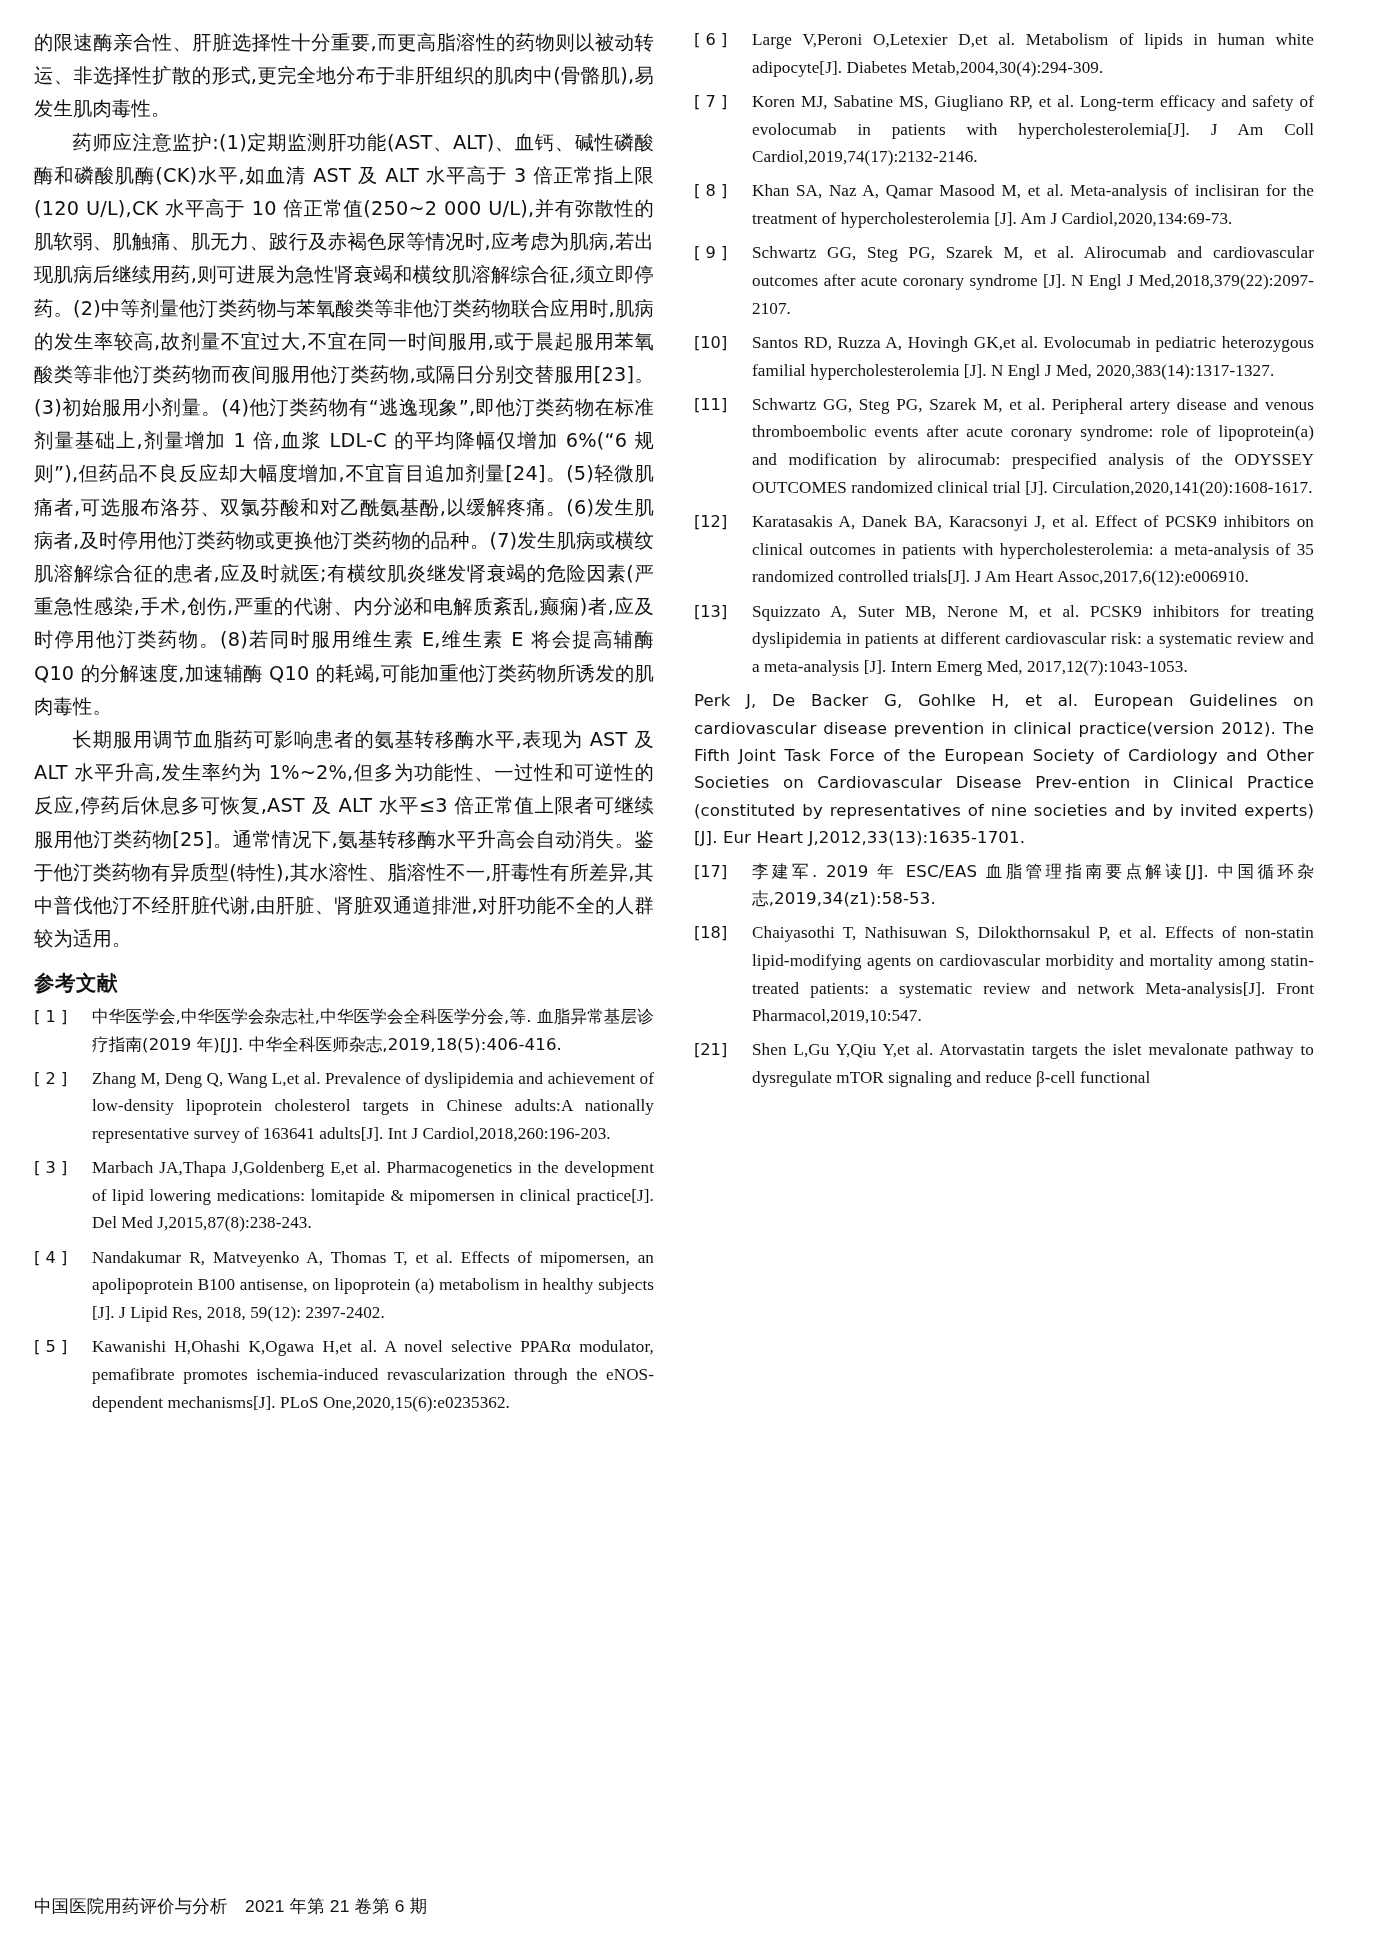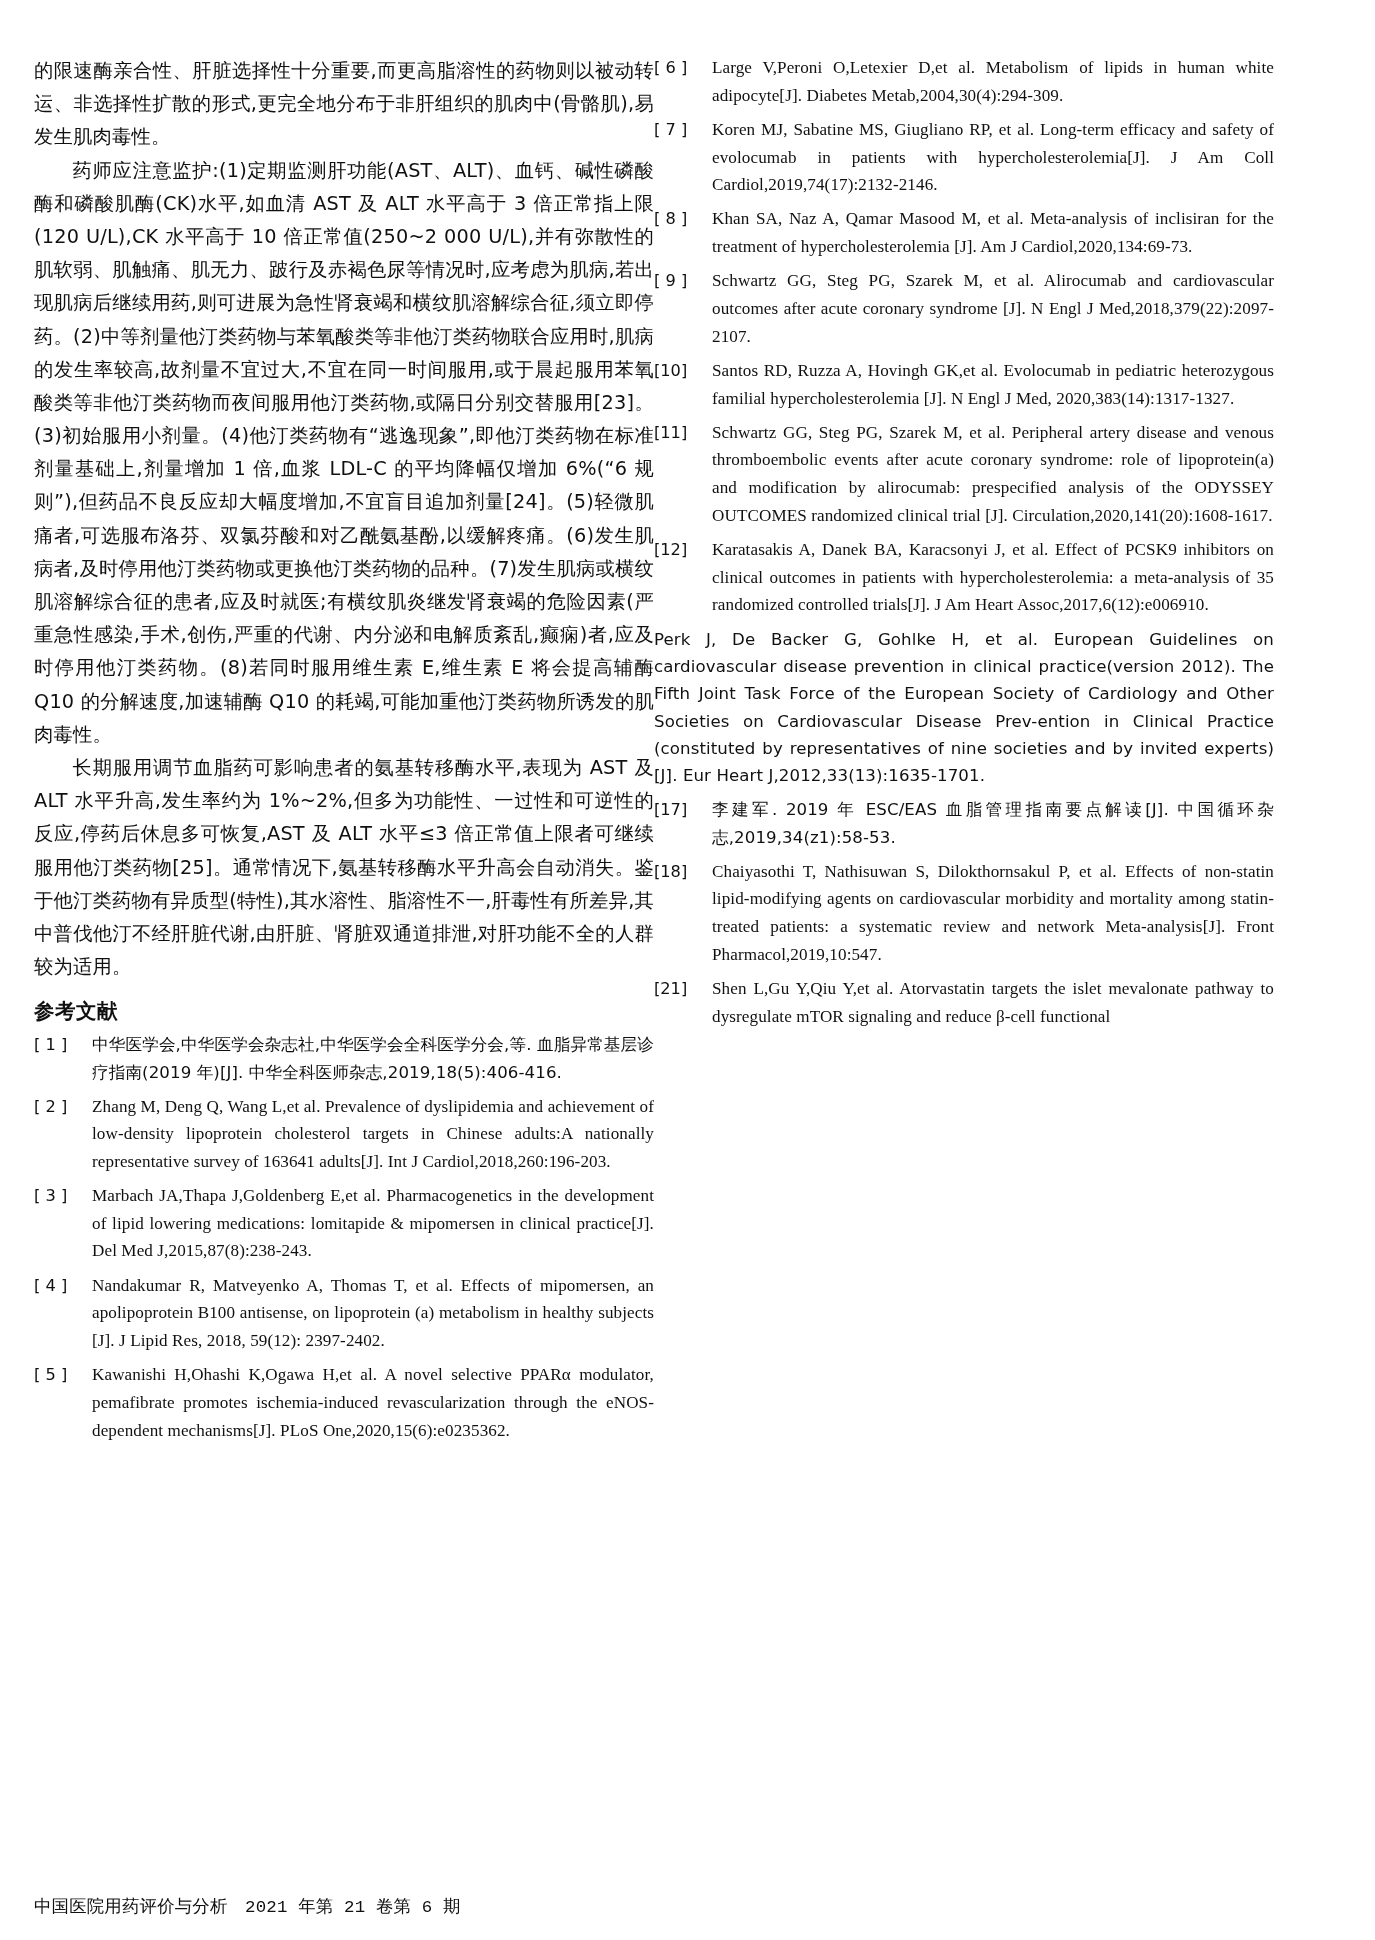--- a/index.html
+++ b/index.html
@@ -11,22 +11,22 @@
     position:relative;
     overflow:hidden;
   }
   .page {
     position:absolute; inset:0;
     padding:26px 34px 0 34px;
     box-sizing:border-box;
   }
   .cols {
     display:flex;
+    gap:40px;
     height:1800px;
-    margin-top:28px;
   }
   .col { width:620px; }
   
   .cn {
     font-family:"DejaVu Sans", sans-serif;
     font-size:19.3px;
     line-height:1.72;
     text-align:justify;
     text-justify:inter-ideograph;
     letter-spacing:0.2px;
@@ -74,21 +74,21 @@
   .footer {
     position:absolute;
     left:34px; right:34px;
     bottom:22px;
     display:flex;
     justify-content:space-between;
     align-items:flex-end;
     font-size:17px;
   }
   .footer .left {
-    font-family:Liberation Mono, monospace;
+    font-family:Liberation Sans, sans-serif;
     font-size:17.4px;
     letter-spacing:0.2px;
   }
   .footer .right {
     font-family:"Liberation Serif", serif;
     font-size:17.4px;
     letter-spacing:0.1px;
     padding-right:0px;
   }
   .footer .right .pg { letter-spacing:1px; }
@@ -165,20 +165,24 @@
         </div>
         <div class="ref">
           <div class="num">[11]</div>
           <div class="txt">Schwartz GG, Steg PG, Szarek M, et al. Peripheral artery disease and venous thromboembolic events after acute coronary syndrome: role of lipoprotein(a) and modification by alirocumab: prespecified analysis of the ODYSSEY OUTCOMES randomized clinical trial [J]. Circulation,2020,141(20):1608-1617.</div>
         </div>
         <div class="ref">
           <div class="num">[12]</div>
           <div class="txt">Karatasakis A, Danek BA, Karacsonyi J, et al. Effect of PCSK9 inhibitors on clinical outcomes in patients with hypercholesterolemia: a meta-analysis of 35 randomized controlled trials[J]. J Am Heart Assoc,2017,6(12):e006910.</div>
         </div>
         <div class="ref">
+          <div class="num">[13]</div>
+          <div class="txt">Squizzato A, Suter MB, Nerone M, et al. PCSK9 inhibitors for treating dyslipidemia in patients at different cardiovascular risk: a systematic review and a meta-analysis [J]. Intern Emerg Med, 2017,12(7):1043-1053.</div>
+        </div>
+        <div class="ref">
           <div class="txt cnref">Perk J, De Backer G, Gohlke H, et al. European Guidelines on cardiovascular disease prevention in clinical practice(version 2012). The Fifth Joint Task Force of the European Society of Cardiology and Other Societies on Cardiovascular Disease Prev-ention in Clinical Practice (constituted by representatives of nine societies and by invited experts)[J]. Eur Heart J,2012,33(13):1635-1701.</div>
         </div>
         <div class="ref">
           <div class="num">[17]</div>
           <div class="txt cnref">李建军. 2019 年 ESC/EAS 血脂管理指南要点解读[J]. 中国循环杂志,2019,34(z1):58-53.</div>
         </div>
         <div class="ref">
           <div class="num">[18]</div>
           <div class="txt">Chaiyasothi T, Nathisuwan S, Dilokthornsakul P, et al. Effects of non-statin lipid-modifying agents on cardiovascular morbidity and mortality among statin-treated patients: a systematic review and network Meta-analysis[J]. Front Pharmacol,2019,10:547.</div>
         </div>

